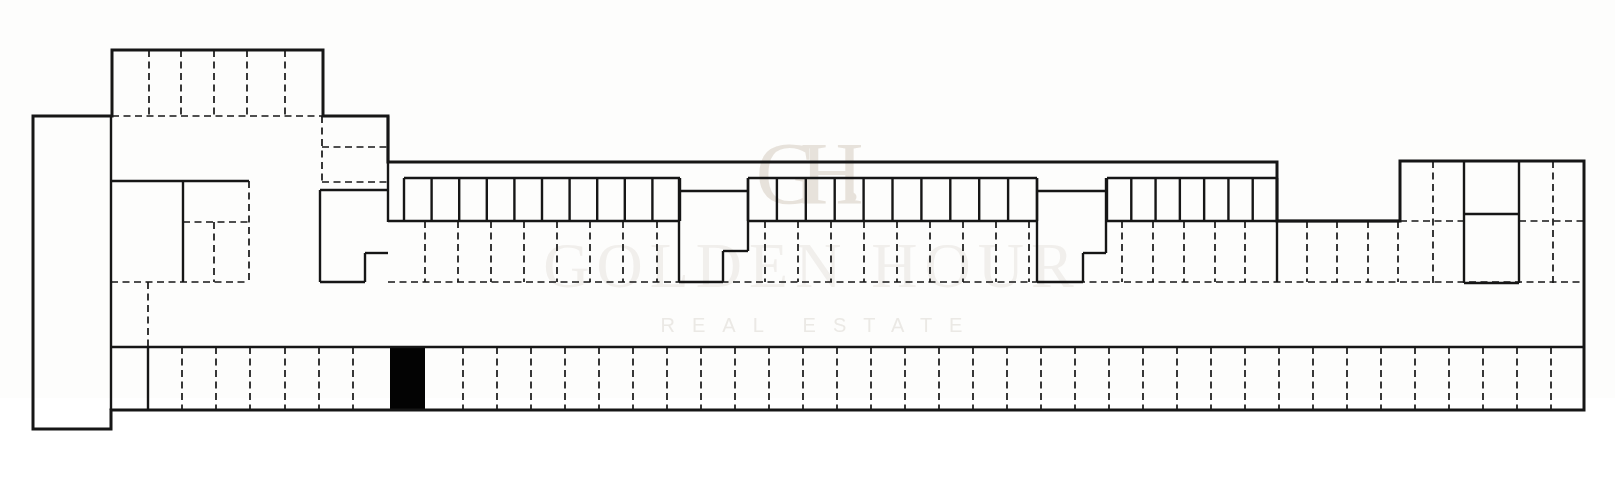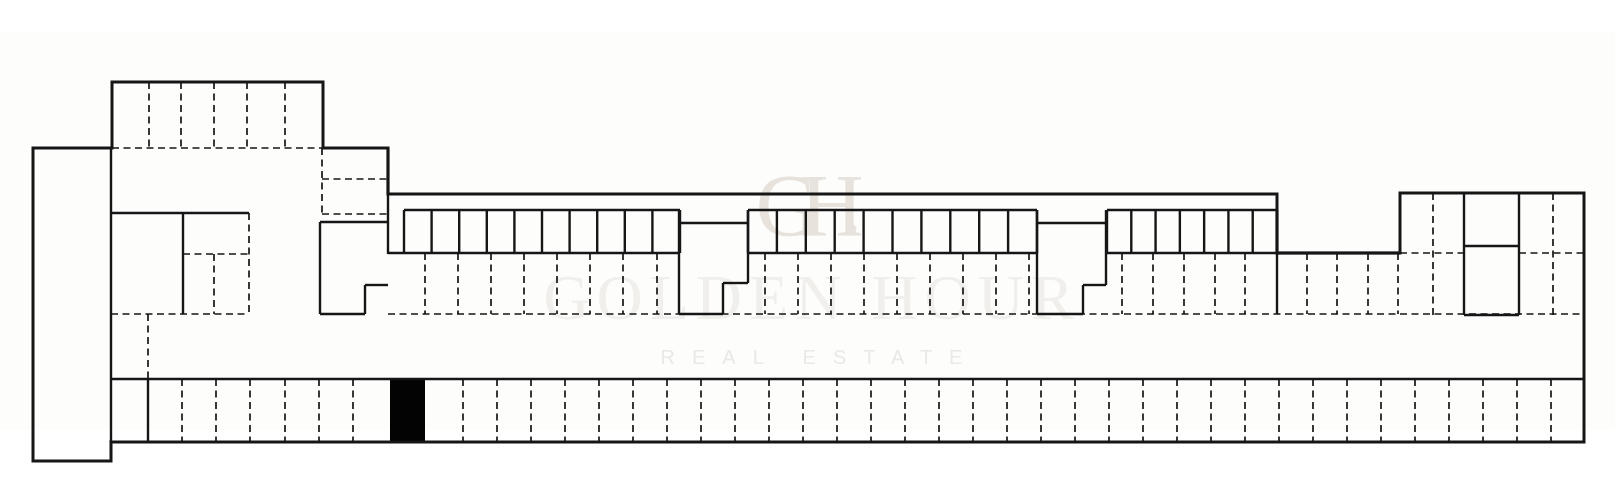--- a/index.html
+++ b/index.html
@@ -9,21 +9,20 @@
     width: 1615px;
     height: 479px;
     overflow: hidden;
     font-family: "Liberation Sans", sans-serif;
   }
   .stage {
     position: relative;
     width: 1615px;
     height: 398px;
     background: #fdfdfc;
-    margin-top: 32px;
   }
   svg { display: block; }
   .wm-monogram {
     font-family: "Liberation Serif", serif;
     font-size: 88px;
     letter-spacing: -0.22em;
     font-weight: 400;
   }
   .wm-title {
     font-family: "Liberation Serif", serif;

